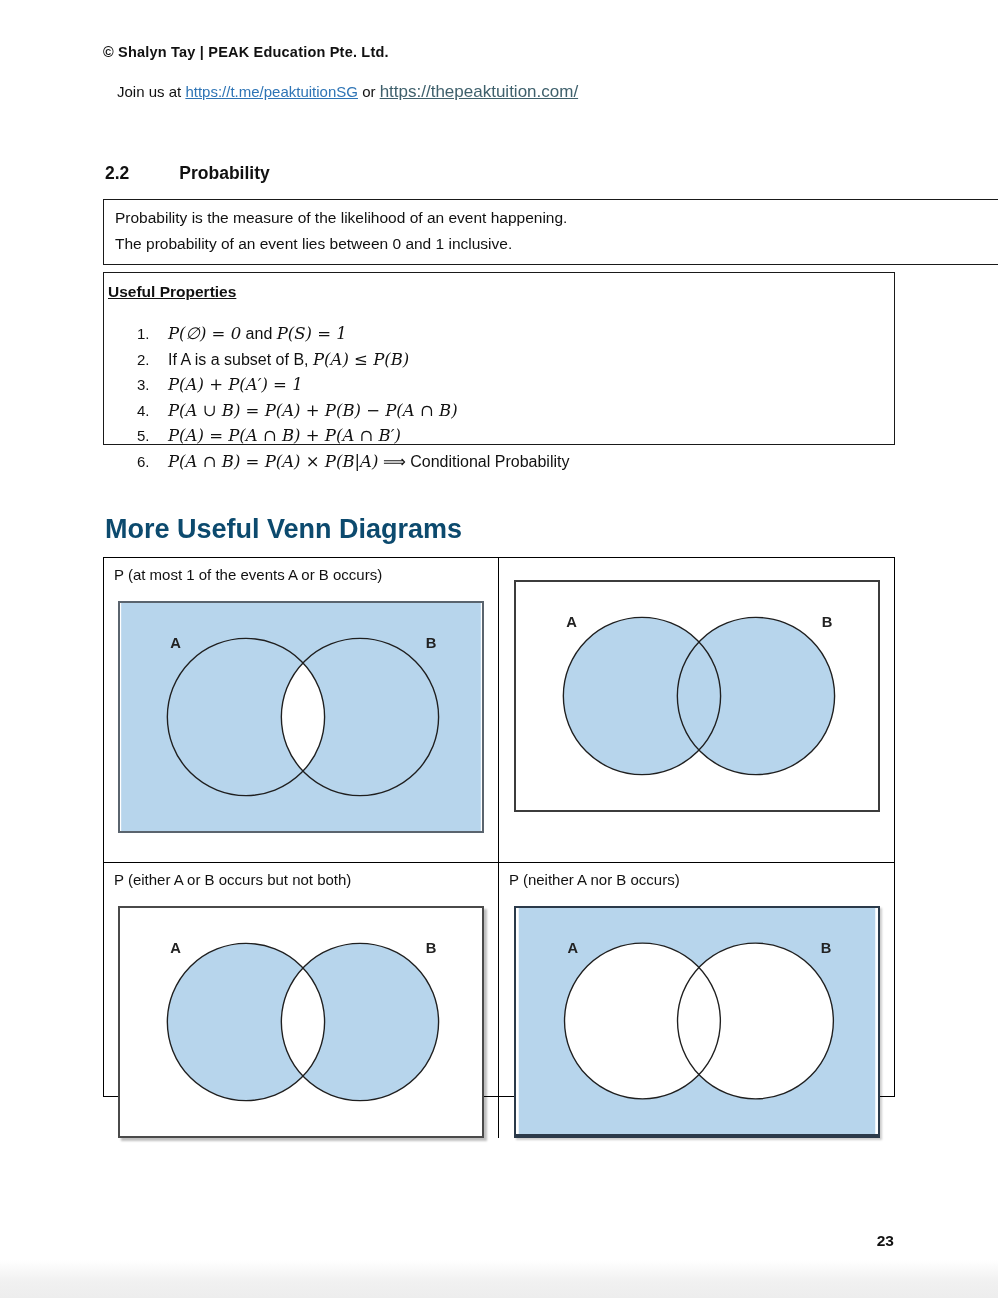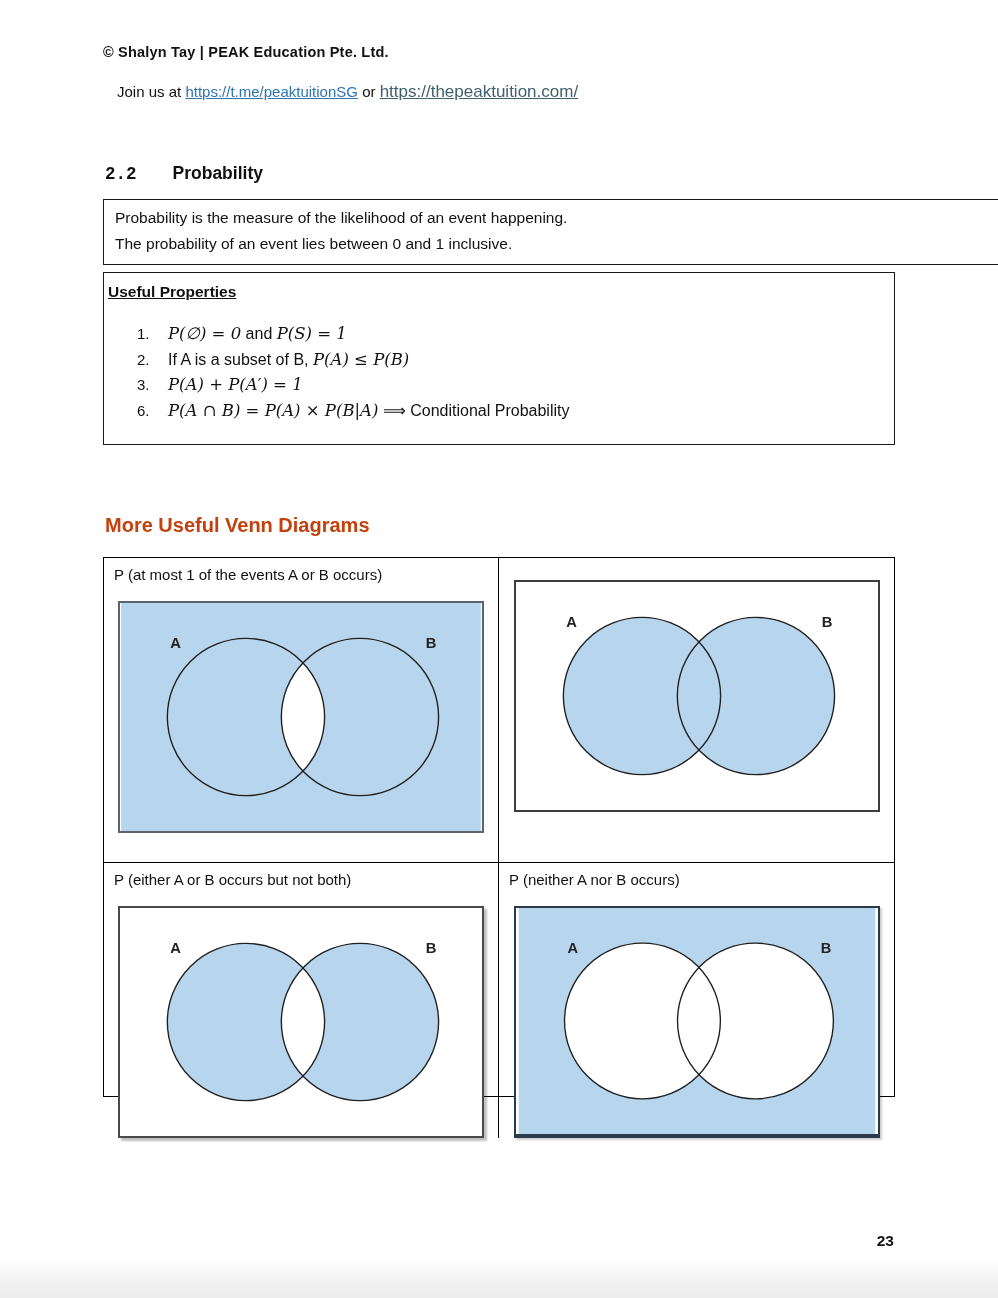--- a/index.html
+++ b/index.html
@@ -10,38 +10,38 @@
 
   
   #copyright { left:103px; top:44px; font-size:14.5px; font-weight:bold; letter-spacing:.2px; }
   #join-line { left:117px; top:82px; font-size:15px; }
   #join-line a { text-decoration:underline; }
   #telegram-link { color:#2E74B5; font-size:15px; }
   #website-link { color:#3F606C; font-size:17px;margin-top:22px; }
 
   
   #section-heading { left:105px; top:163px; font-size:17.5px; font-weight:bold; }
-  #section-number { display:inline-block; margin-right:36px;font-family:Liberation Mono, monospace; }
+  #section-number { display:inline-block; margin-right:50px; }
 
   
   #definition-box { left:103px; top:199px; width:945px; border:1.5px solid #1a1a1a;
     padding:5px 11px 7px; font-size:15.5px; line-height:26px; }
 
   
   #properties-box { left:103px; top:272px; width:792px; height:173px;
     border:1.8px solid #1a1a1a; padding:10px 4px; }
   #properties-title { font-size:15.5px; font-weight:bold; text-decoration:underline; }
   #properties-list { margin-top:20px; }
   .prop-item { font-size:16px; line-height:25.5px; white-space:nowrap; }
   .prop-num { display:inline-block; width:31px; margin-left:29px; font-size:15px; }
   .seg-math { font-family:"DejaVu Serif", serif; font-style:italic; font-size:16.5px; }
   .seg-text { font-family:"Liberation Sans", sans-serif; font-style:normal; }
 
   
-  #venn-heading { left:105px; top:514px; font-size:20px; font-weight:bold; color:#c2410c;text-align:center; }
+  #venn-heading { left:105px; top:514px; font-size:27px; font-weight:bold; color:#0c4a6e;text-align:center; }
 
   
   #venn-table { left:103px; top:557px; width:792px; height:540px;
     border:1.6px solid #000; display:grid;
     grid-template-columns:1fr 1fr; grid-template-rows:305px 1fr; }
   .venn-cell { padding:6px 10px 0; }
   .venn-cell.b-right { border-right:1.6px solid #000; }
   .venn-cell.b-bottom { border-bottom:1.6px solid #000; }
   .venn-caption { font-size:15px; line-height:21px; }
   .venn-box { width:366px; height:232px; margin:16px auto 0; position:relative; background:#fff; }
@@ -73,20 +73,22 @@
   <div>Probability is the measure of the likelihood of an event happening.</div>
   <div>The probability of an event lies between 0 and 1 inclusive.</div>
 </div>
 
 <div class="abs" id="properties-box">
   <span id="properties-title">Useful Properties</span>
   <div id="properties-list">
       <div class="prop-item"><span class="prop-num">1.</span><span class="seg-math">P(∅) = 0</span><span class="seg-text"> and </span><span class="seg-math">P(S) = 1</span></div>
       <div class="prop-item"><span class="prop-num">2.</span><span class="seg-text">If A is a subset of B, </span><span class="seg-math">P(A) ≤ P(B)</span></div>
       <div class="prop-item"><span class="prop-num">3.</span><span class="seg-math">P(A) + P(A′) = 1</span></div>
+      <div class="prop-item"><span class="prop-num">4.</span><span class="seg-math">P(A ∪ B) = P(A) + P(B) − P(A ∩ B)</span></div>
+      <div class="prop-item"><span class="prop-num">5.</span><span class="seg-math">P(A) = P(A ∩ B) + P(A ∩ B′)</span></div>
       <div class="prop-item"><span class="prop-num">6.</span><span class="seg-math">P(A ∩ B) = P(A) × P(B|A)</span><span class="seg-text"> ⟹ Conditional Probability</span></div>
     </div>
 </div>
 
 <div class="abs" id="venn-heading">More Useful Venn Diagrams</div>
 
 <div class="abs" id="venn-table">
   <div class="venn-cell b-right b-bottom">
     <div class="venn-caption">P (at most 1 of the events A or B occurs)</div>
     <div class="venn-box">

